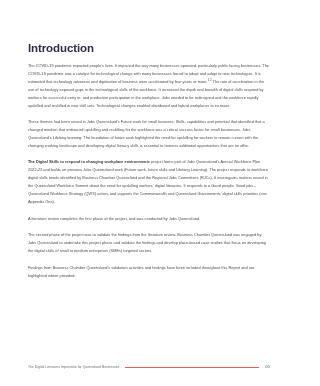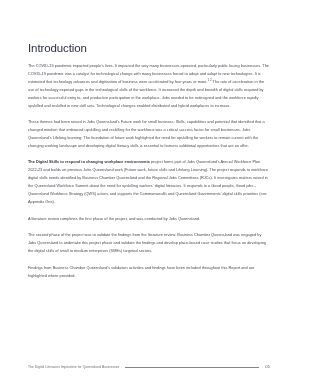--- a/index.html
+++ b/index.html
@@ -25,21 +25,21 @@
 
   .content {
     position: absolute;
     left: 28px;
     top: 42px;
     width: 242px;
   }
 
   .page-title {
     font-size: 11.5px;
-    font-weight: normal;
+    font-weight: bold;
     color: #2b2f4a;
     letter-spacing: -0.1px;
     margin: 0 0 8px 0;
     line-height: 1.1;
   }
 
   .para {
     font-size: 3.85px;
     line-height: 2.08;
     color: #4a4a52;

